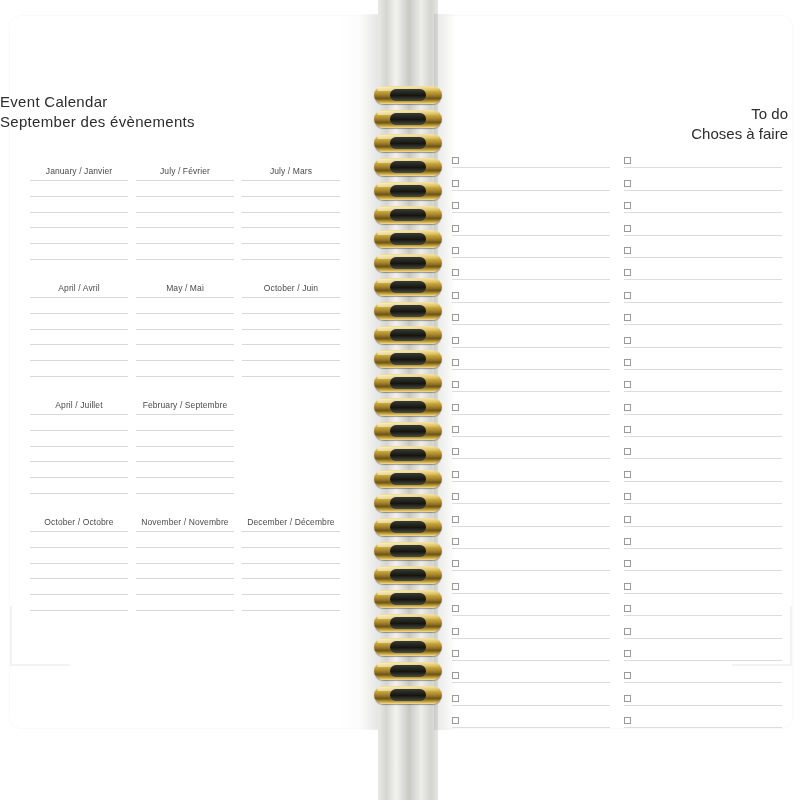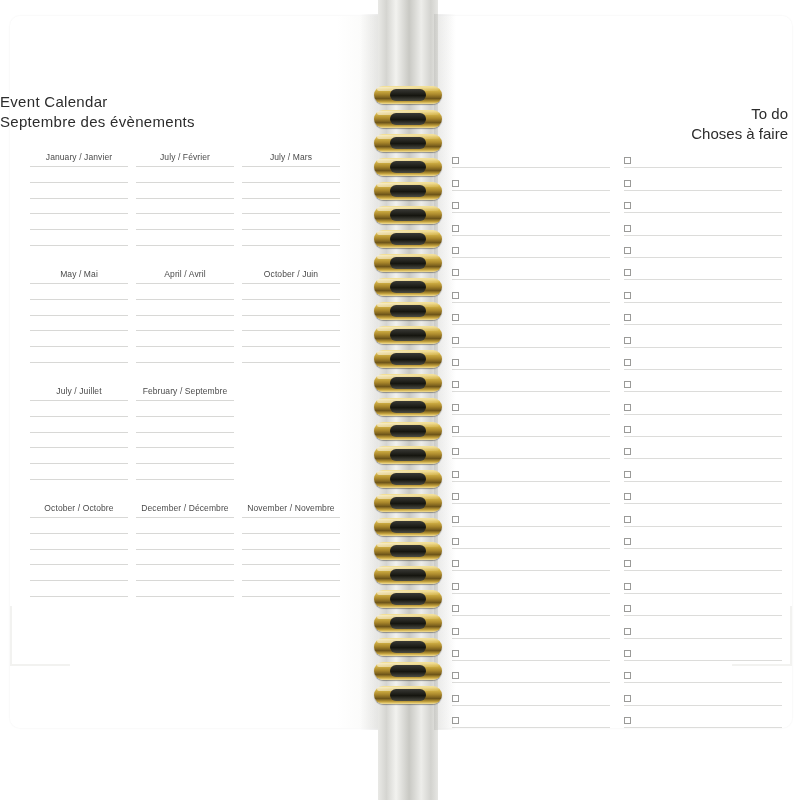--- a/index.html
+++ b/index.html
@@ -64,20 +64,21 @@
   .months-grid {
     position: absolute;
     left: 30px;
     top: 150px;
     width: 318px;
   }
   .month-row {
     display: flex;
     width: 318px;
     margin-bottom: 21px;
+    margin-top: 14px;
   }
   .month-cell {
     width: 106px;
     box-sizing: border-box;
     padding-right: 8px;
   }
   .month-name {
     font-size: 8.5px;
     color: #4a4a4a;
     text-align: center;
@@ -244,21 +245,21 @@
     <div class="page page-left">
       <div class="corner corner-bl"></div>
     </div>
 
     <div class="page page-right">
       <div class="corner corner-br"></div>
     </div>
 
     <div class="cal-title">
       <span class="l1">Event Calendar</span>
-      <span class="l2">Septembre des évènements</span>
+      <span class="l2">September des évènements</span>
     </div>
 
     <div class="months-grid">
 
       <div class="month-row">
         <div class="month-cell">
           <div class="month-name">January / Janvier</div>
           <div class="month-lines">
             <div class="mline first"></div>
             <div class="mline"></div>
@@ -284,54 +285,54 @@
             <div class="mline"></div>
             <div class="mline"></div>
             <div class="mline"></div>
             <div class="mline"></div>
           </div>
         </div>
       </div>
 
       <div class="month-row">
         <div class="month-cell">
+          <div class="month-name">April / Avril</div>
+          <div class="month-lines">
+            <div class="mline first"></div>
+            <div class="mline"></div>
+            <div class="mline"></div>
+            <div class="mline"></div>
+            <div class="mline"></div>
+          </div>
+        </div>
+        <div class="month-cell">
           <div class="month-name">May / Mai</div>
           <div class="month-lines">
             <div class="mline first"></div>
             <div class="mline"></div>
             <div class="mline"></div>
             <div class="mline"></div>
             <div class="mline"></div>
           </div>
         </div>
         <div class="month-cell">
-          <div class="month-name">April / Avril</div>
-          <div class="month-lines">
-            <div class="mline first"></div>
-            <div class="mline"></div>
-            <div class="mline"></div>
-            <div class="mline"></div>
-            <div class="mline"></div>
-          </div>
-        </div>
-        <div class="month-cell">
           <div class="month-name">October / Juin</div>
           <div class="month-lines">
             <div class="mline first"></div>
             <div class="mline"></div>
             <div class="mline"></div>
             <div class="mline"></div>
             <div class="mline"></div>
           </div>
         </div>
       </div>
 
       <div class="month-row">
         <div class="month-cell">
-          <div class="month-name">July / Juillet</div>
+          <div class="month-name">April / Juillet</div>
           <div class="month-lines">
             <div class="mline first"></div>
             <div class="mline"></div>
             <div class="mline"></div>
             <div class="mline"></div>
             <div class="mline"></div>
           </div>
         </div>
         <div class="month-cell">
           <div class="month-name">February / Septembre</div>
@@ -350,31 +351,31 @@
           <div class="month-name">October / Octobre</div>
           <div class="month-lines">
             <div class="mline first"></div>
             <div class="mline"></div>
             <div class="mline"></div>
             <div class="mline"></div>
             <div class="mline"></div>
           </div>
         </div>
         <div class="month-cell">
+          <div class="month-name">November / Novembre</div>
+          <div class="month-lines">
+            <div class="mline first"></div>
+            <div class="mline"></div>
+            <div class="mline"></div>
+            <div class="mline"></div>
+            <div class="mline"></div>
+          </div>
+        </div>
+        <div class="month-cell">
           <div class="month-name">December / Décembre</div>
-          <div class="month-lines">
-            <div class="mline first"></div>
-            <div class="mline"></div>
-            <div class="mline"></div>
-            <div class="mline"></div>
-            <div class="mline"></div>
-          </div>
-        </div>
-        <div class="month-cell">
-          <div class="month-name">November / Novembre</div>
           <div class="month-lines">
             <div class="mline first"></div>
             <div class="mline"></div>
             <div class="mline"></div>
             <div class="mline"></div>
             <div class="mline"></div>
           </div>
         </div>
       </div>
 

